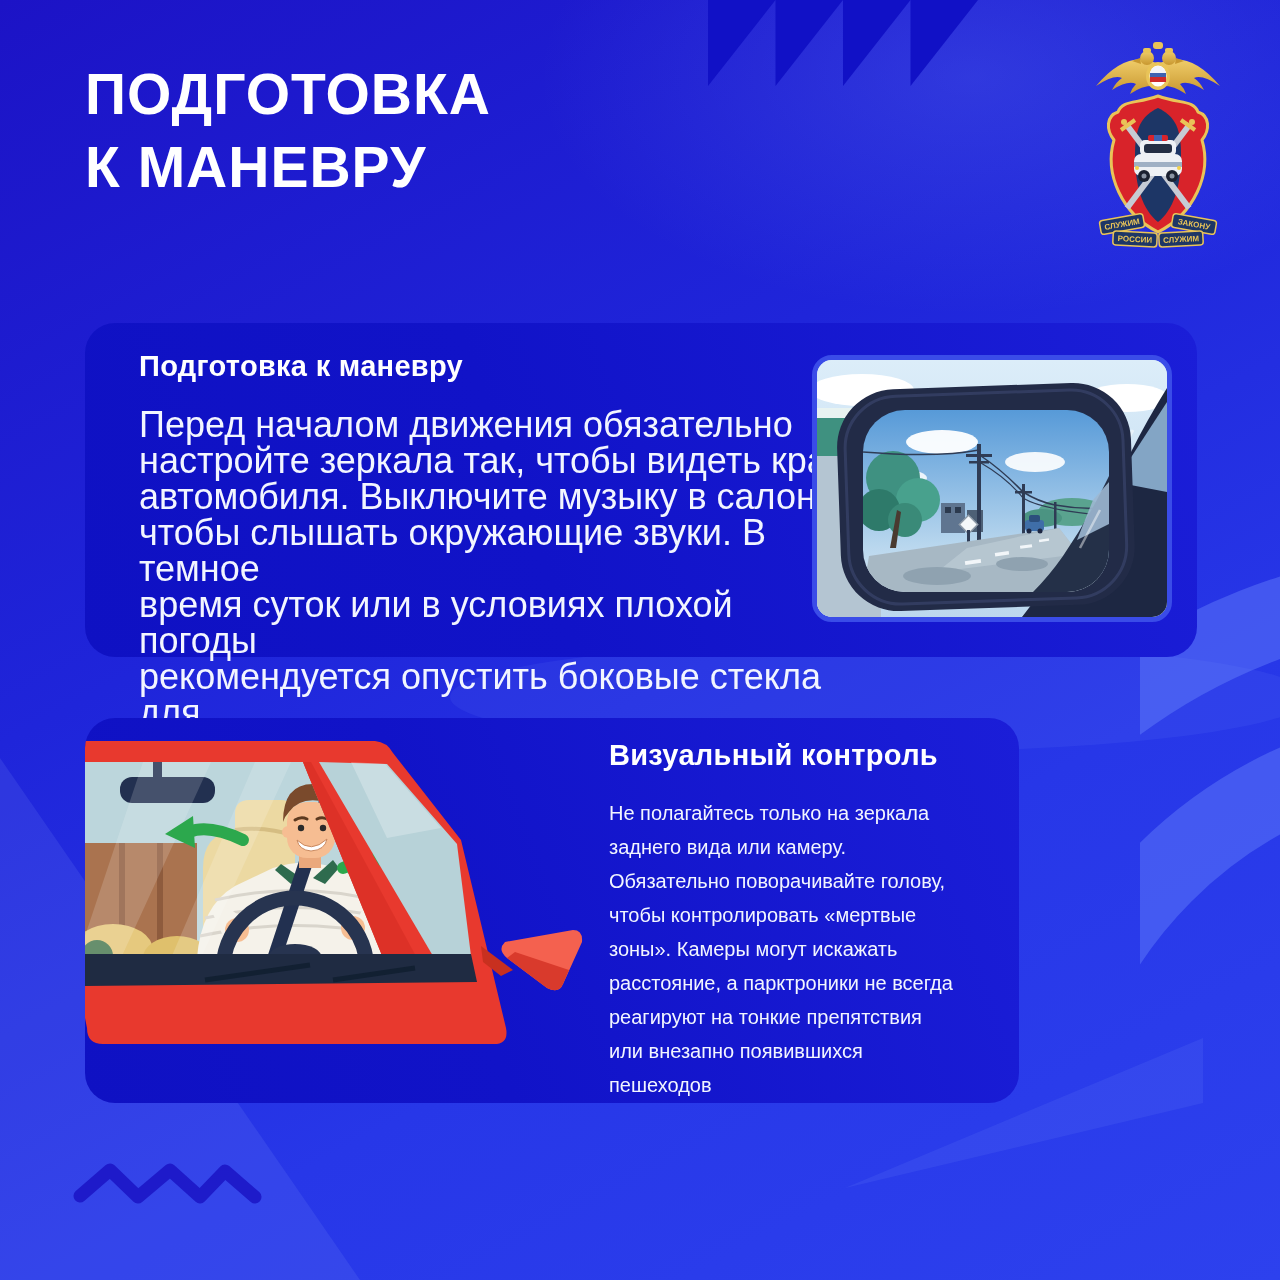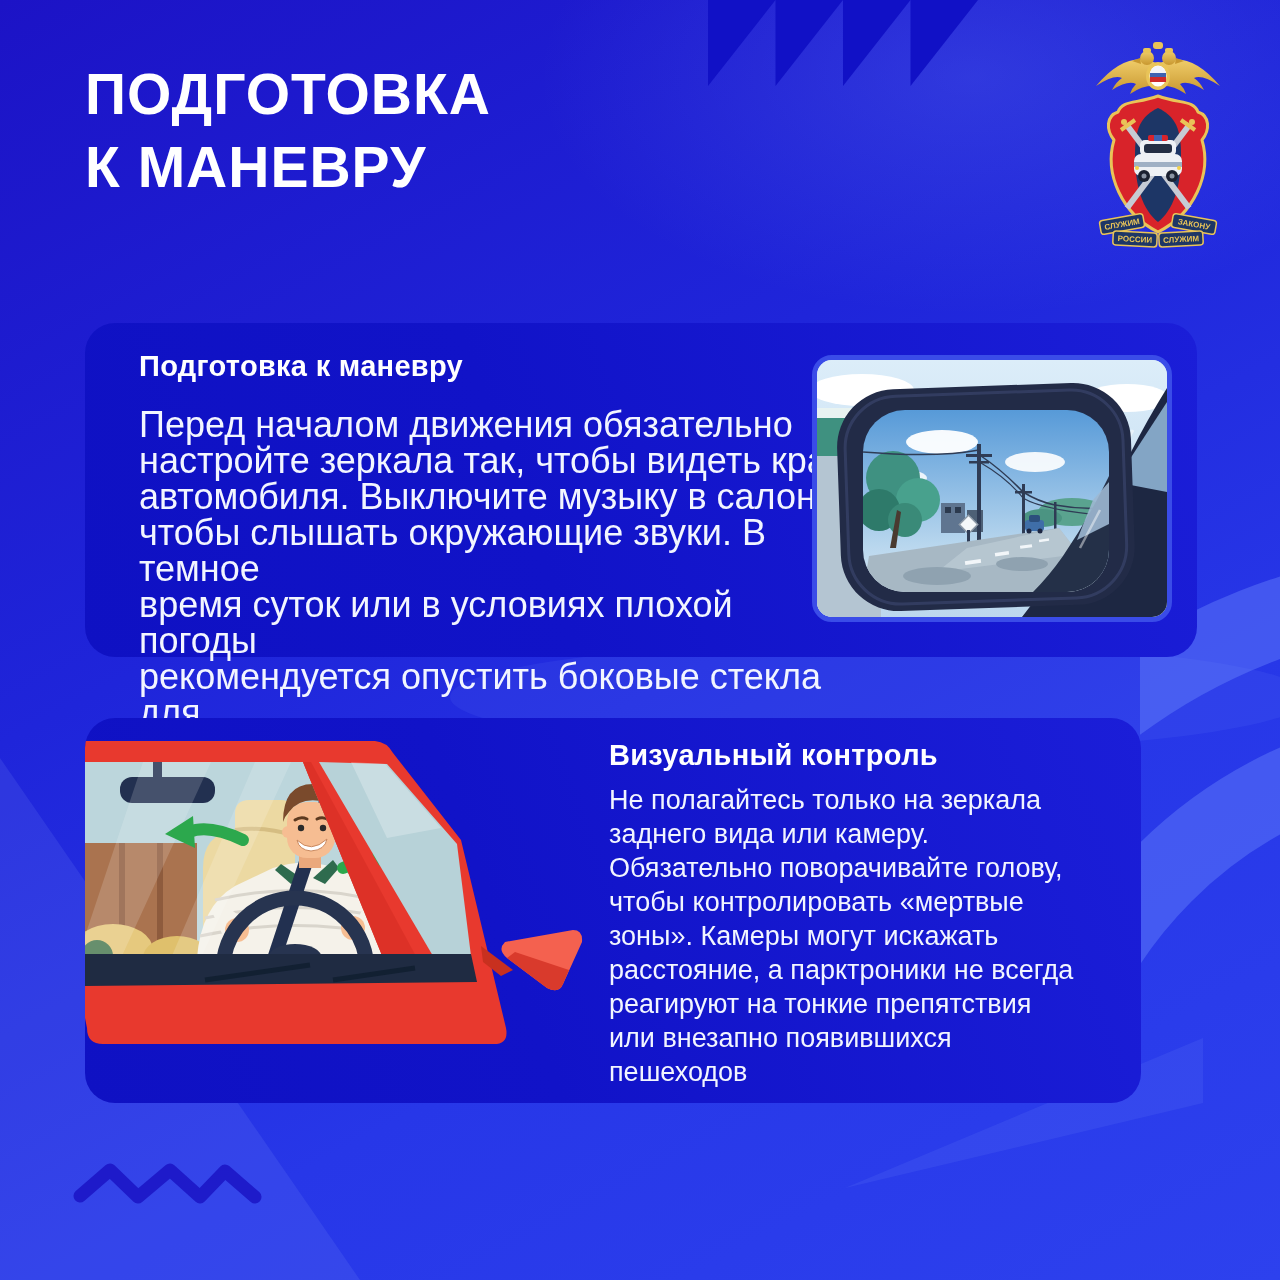--- a/index.html
+++ b/index.html
@@ -15,31 +15,31 @@
   .bg-decor{position:absolute;inset:0;}
   .title{
     position:absolute;left:85px;top:58px;color:#ffffff;
     font-size:57px;line-height:73px;font-weight:800;letter-spacing:1px;
   }
   .card{
     position:absolute;left:85px;border-radius:30px;
     background:linear-gradient(250deg,#1b1ed8 0%,#1113c8 60%,#0f11c3 100%);
   }
   .card-1{top:323px;width:1112px;height:334px;}
-  .card-2{top:718px;width:1056px;height:385px;}
+  .card-2{top:718px;width:934px;height:385px;}
   .card h2{
     margin:0;color:#ffffff;font-size:29px;font-weight:700;letter-spacing:.3px;
   }
   .card .body{
     color:#f2f5ff;font-weight:500;white-space:pre-line;
   }
   .card-1 .text{position:absolute;left:28px;top:27px;width:715px;margin-left:26px;}
   .card-1 .body{margin-top:24px;font-size:36px;line-height:36px;}
   .card-2 .text{position:absolute;left:524px;top:21px;width:575px;}
-  .card-2 .body{margin-top:11px;font-size:27px;line-height:34px;}
+  .card-2 .body{margin-top:24px;font-size:20px;line-height:34px;}
   .mirror-illo{
     position:absolute;right:25px;top:32px;width:350px;height:257px;
     border-radius:20px;border:5px solid #3a4ce8;overflow:hidden;background:#cfe4f4;
   }
   .mirror-illo svg{display:block;}
   .driver-illo{position:absolute;left:0;top:0;width:500px;height:385px;}
   .emblem{position:absolute;left:1088px;top:24px;width:140px;height:228px;}
 </style>
 </head>
 <body>

